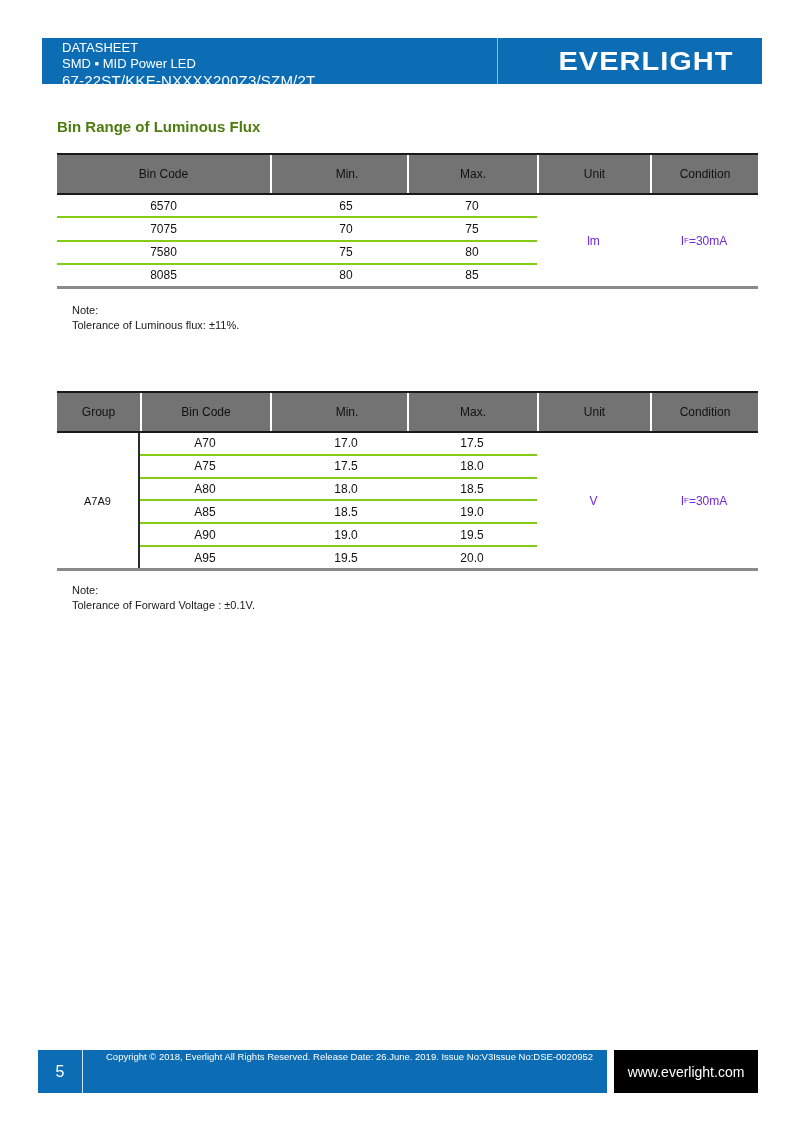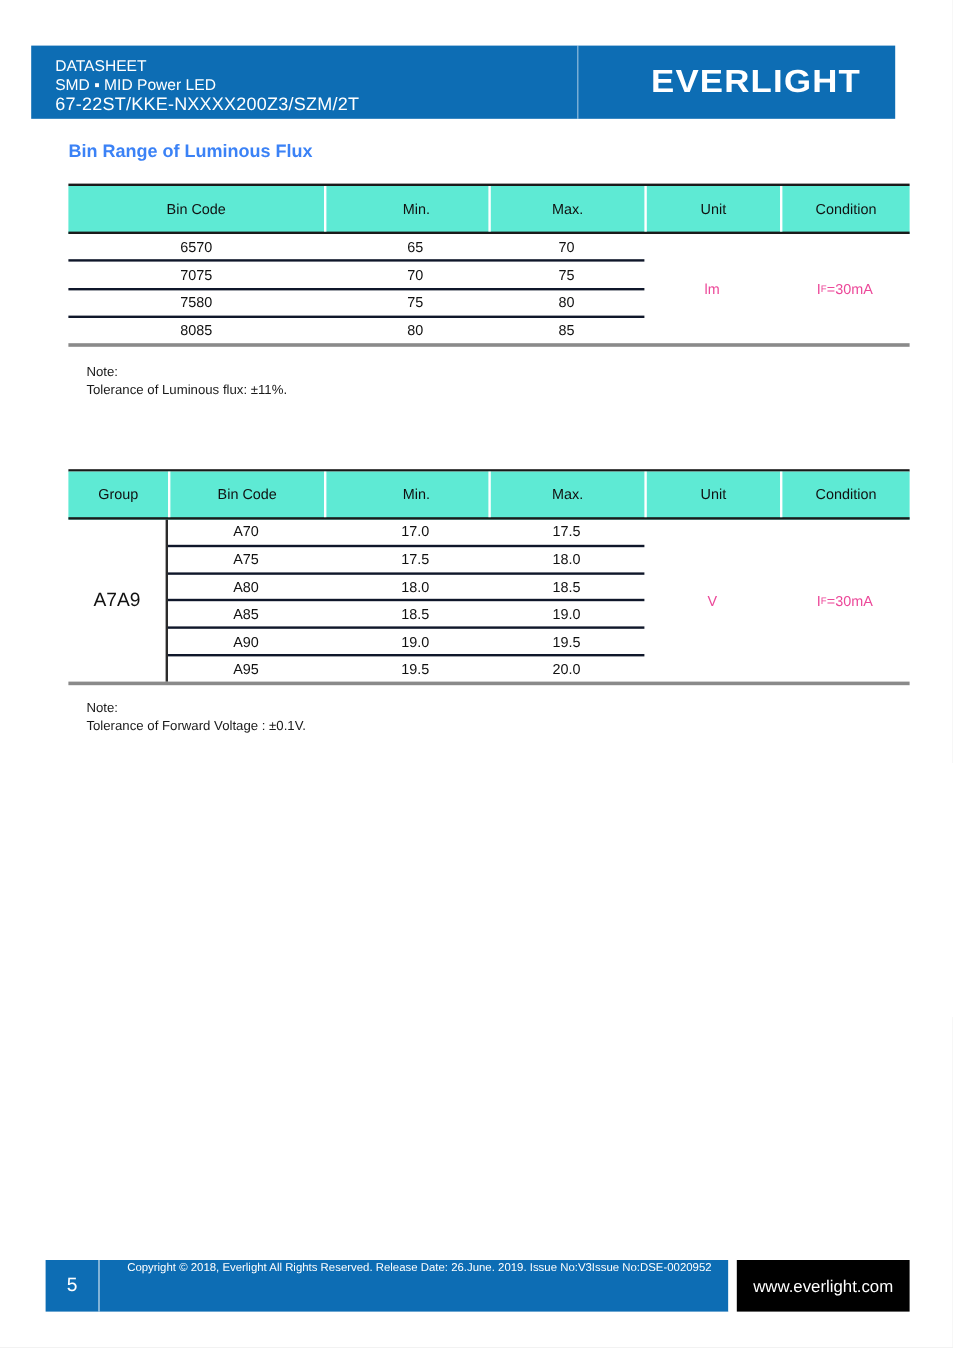--- a/index.html
+++ b/index.html
@@ -8,22 +8,22 @@
   .page {
     position: relative;
     width: 794px; height: 1123px;
     margin: 0 auto;
     background: #ffffff;
     color: #111;
     overflow: hidden;
   }
   
   .hdr {
-    position: absolute; left: 26px; top: 38px;
-    width: 720px; height: 61px;
+    position: absolute; left: 42px; top: 38px;
+    width: 720px; height: 46px;
     background: #0d6db4;
     display: flex; align-items: stretch;
     color: #fff;
   }
   .hdr-left {
     width: 455px; padding: 7px 0 0 20px;
     display: flex; flex-direction: column; justify-content: center;
   }
   .hdr-line1, .hdr-line2 { font-size: 13px; line-height: 16px; }
   .hdr-line3 { font-size: 15px; line-height: 18px; letter-spacing: .2px; }
@@ -31,50 +31,50 @@
     flex: 1;
     border-left: 1px solid rgba(255,255,255,.55);
     display: flex; align-items: center; justify-content: center; padding-left: 32px;
   }
   .logo {
     font-size: 29px; font-weight: 800; letter-spacing: 1px;
     transform: scaleY(.92);
     white-space: nowrap;
   }
   
-  .sec-title { position: absolute; left: 57px; font-size: 15px; font-weight: bold; color: #3b82f6; }
+  .sec-title { position: absolute; left: 57px; font-size: 15px; font-weight: bold; color: #4d7c0f; }
   .note { position: absolute; left: 72px; font-size: 11px; color: #1a1a1a; line-height: 15px; }
   
   .tbl { position: absolute; left: 57px; width: 701px; border-top: 2px solid #1a1a1a; }
   .tbl-head {
     display: flex; height: 40px;
-    background: #5eead4;
+    background: #737373;
     border-bottom: 2px solid #1a1a1a;
   }
   .th {
     display: flex; align-items: center; justify-content: center;
     font-size: 12px; color: #111;
   }
   .th + .th { border-left: 2px solid #ffffff; }
   .tbl-body { display: flex; border-bottom: 3px solid #8a8a8a; }
   .rows { display: flex; flex-direction: column; }
   .trow { display: flex; flex: 1; }
-  .trow:not(:last-child) { border-bottom: 2px solid #0f172a; }
+  .trow:not(:last-child) { border-bottom: 2px solid #84cc16; }
   .td {
     display: flex; align-items: center; justify-content: center;
     font-size: 12px; color: #111;
   }
   .span-cell {
     display: flex; align-items: center; justify-content: center;
-    font-size: 12px; color: #ec4899;
+    font-size: 12px; color: #6d28d9;
   }
   .group-cell {
     width: 83px; border-right: 2px solid #2b2b2b;
     display: flex; align-items: center; justify-content: center;
-    font-size: 16px;
+    font-size: 11px;
   }
   sub.f { font-size: 8px; }
   
   .w213 { width: 213px; } .w137 { width: 137px; padding-left: 15px; } .w130 { width: 130px; }
   .w113 { width: 113px; } .w108 { width: 108px; } .w83 { width: 83px; }
   .body1 { height: 94px; }
   .body2 { height: 138px; }
   
   .ftr {
     position: absolute; left: 38px; top: 1050px;

